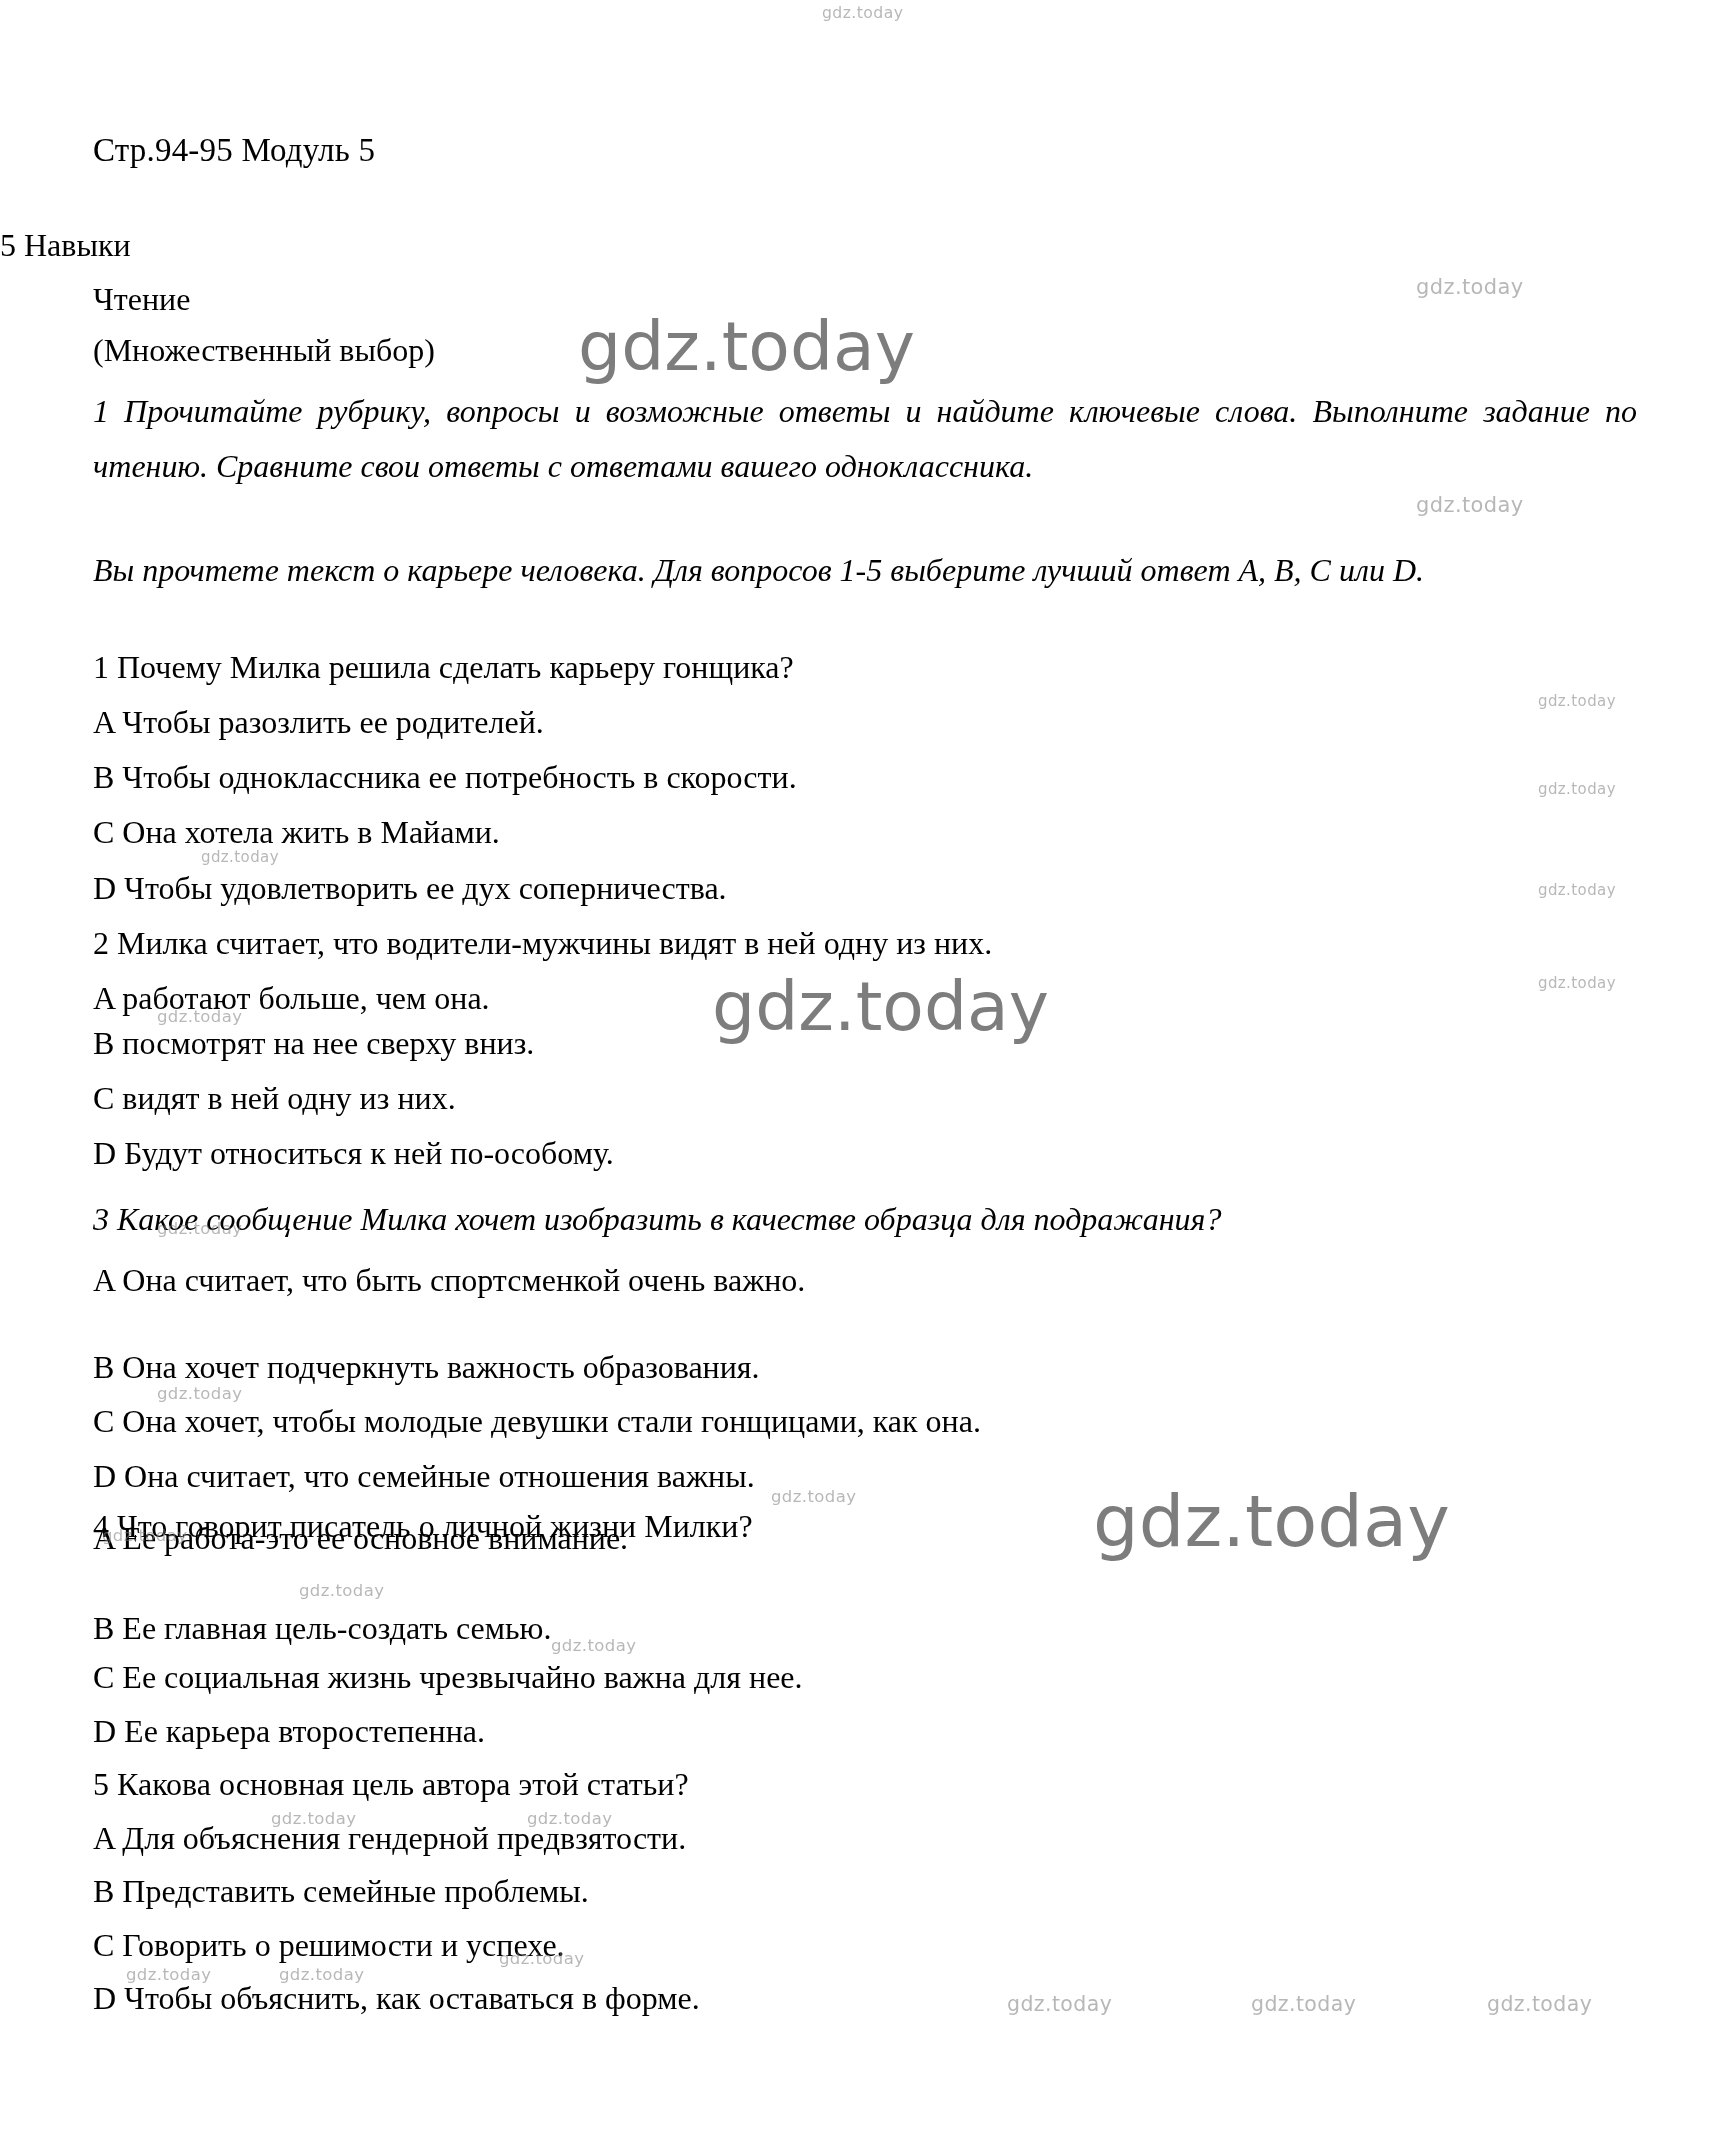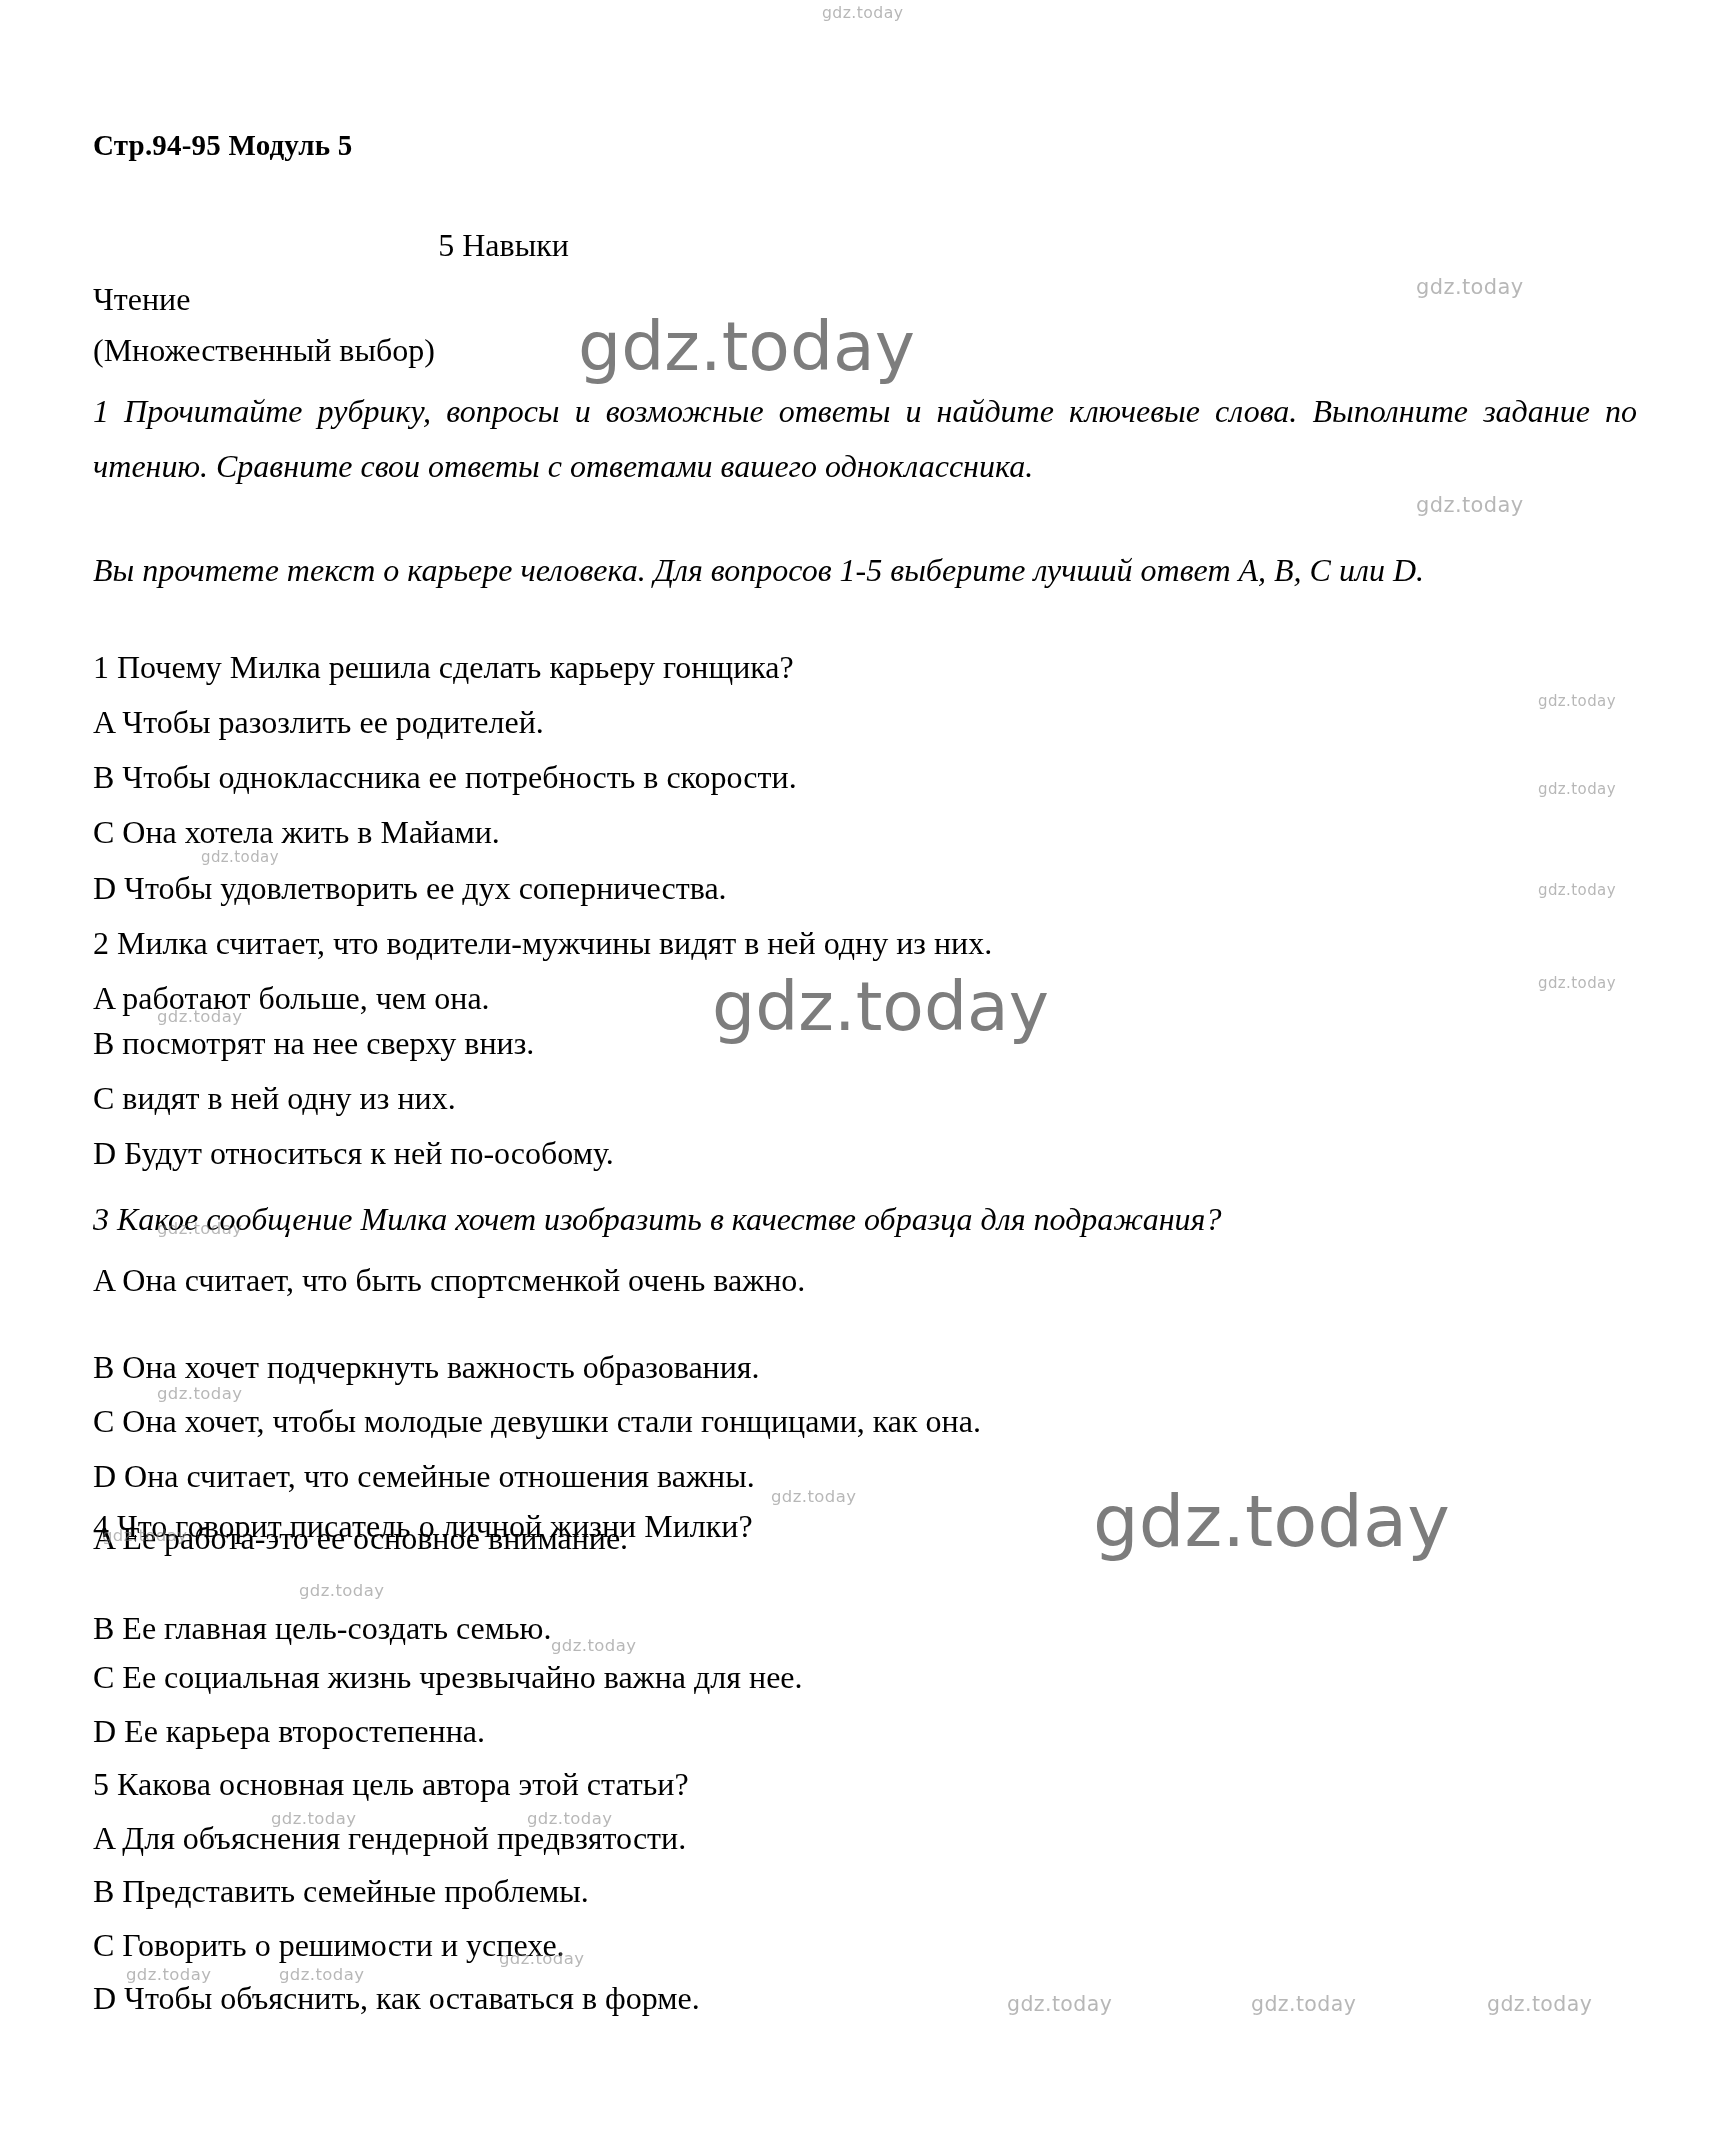--- a/index.html
+++ b/index.html
@@ -41,30 +41,29 @@
     position: absolute;
     left: 0;
     top: 0;
     width: 1734px;
     height: 2129px;
   }
   .title {
     position: absolute;
     left: 93px;
     top: 110px;
-    font-size: 29px;
-    font-weight: bold;
+    font-size: 33px;
+    font-weight: normal;
     letter-spacing: 0.2px;
   }
   .centered-head {
     position: absolute;
     left: 0;
     top: 227px;
     width: 1007px;
-    text-align: center;
     font-size: 32px;
   }
   .line {
     position: absolute;
     left: 93px;
     font-size: 32px;
     line-height: 1.0;
     white-space: nowrap;
   }
   .para {

